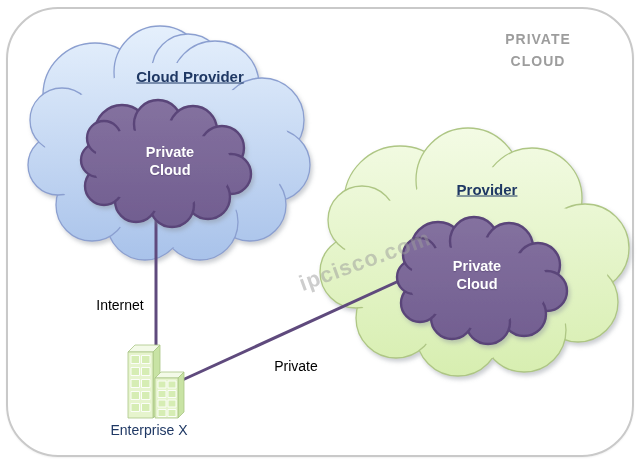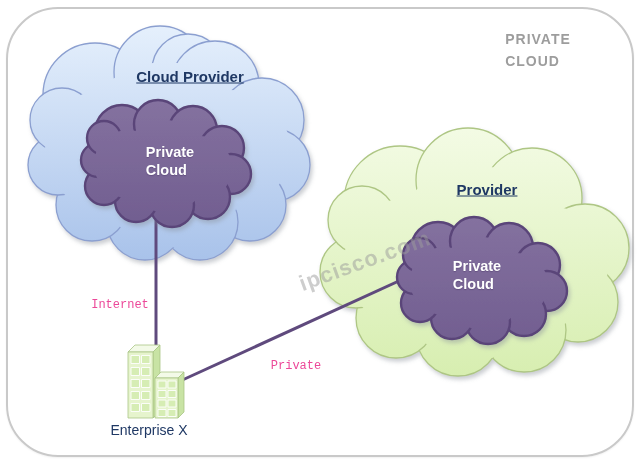--- a/index.html
+++ b/index.html
@@ -8,26 +8,26 @@
     font-family:"Liberation Sans",sans-serif;overflow:hidden;
   }
   .frame{
     position:absolute;left:6px;top:7px;width:628px;height:450px;
     border:2px solid #c9c9c9;border-radius:52px;box-sizing:border-box;
     box-shadow:0 1px 2px rgba(0,0,0,0.06);
   }
   .diagram-svg{position:absolute;left:0;top:0;}
   .lbl{
     position:absolute;transform:translate(-50%,-50%);
-    text-align:left;white-space:nowrap;pointer-events:none;
+    text-align:center;white-space:nowrap;pointer-events:none;
   }
   .cloud-title{font-size:15px;font-weight:bold;color:#1f3864;line-height:19px;text-decoration:underline;}
   .inner-title{font-size:14.5px;font-weight:bold;color:#ffffff;line-height:18px;
     text-shadow:0 1px 1px rgba(60,40,90,0.35);}
-  .link-label{font-size:12px;font-weight:normal;color:#ec4899;line-height:20px;font-family:Liberation Mono, monospace;}
+  .link-label{font-size:14px;font-weight:normal;color:#000000;line-height:20px;}
   .ent-label{font-size:14px;font-weight:normal;color:#1f3864;}
   .heading{font-size:14px;font-weight:bold;color:#9d9d9d;letter-spacing:1px;line-height:22px;}
   .watermark{
     position:absolute;left:365px;top:261px;
     transform:translate(-50%,-50%) rotate(-20deg);
     font-size:22px;font-weight:bold;color:#9c9c9c;opacity:0.5;
     letter-spacing:1px;pointer-events:none;
   }
 </style>
 </head>

